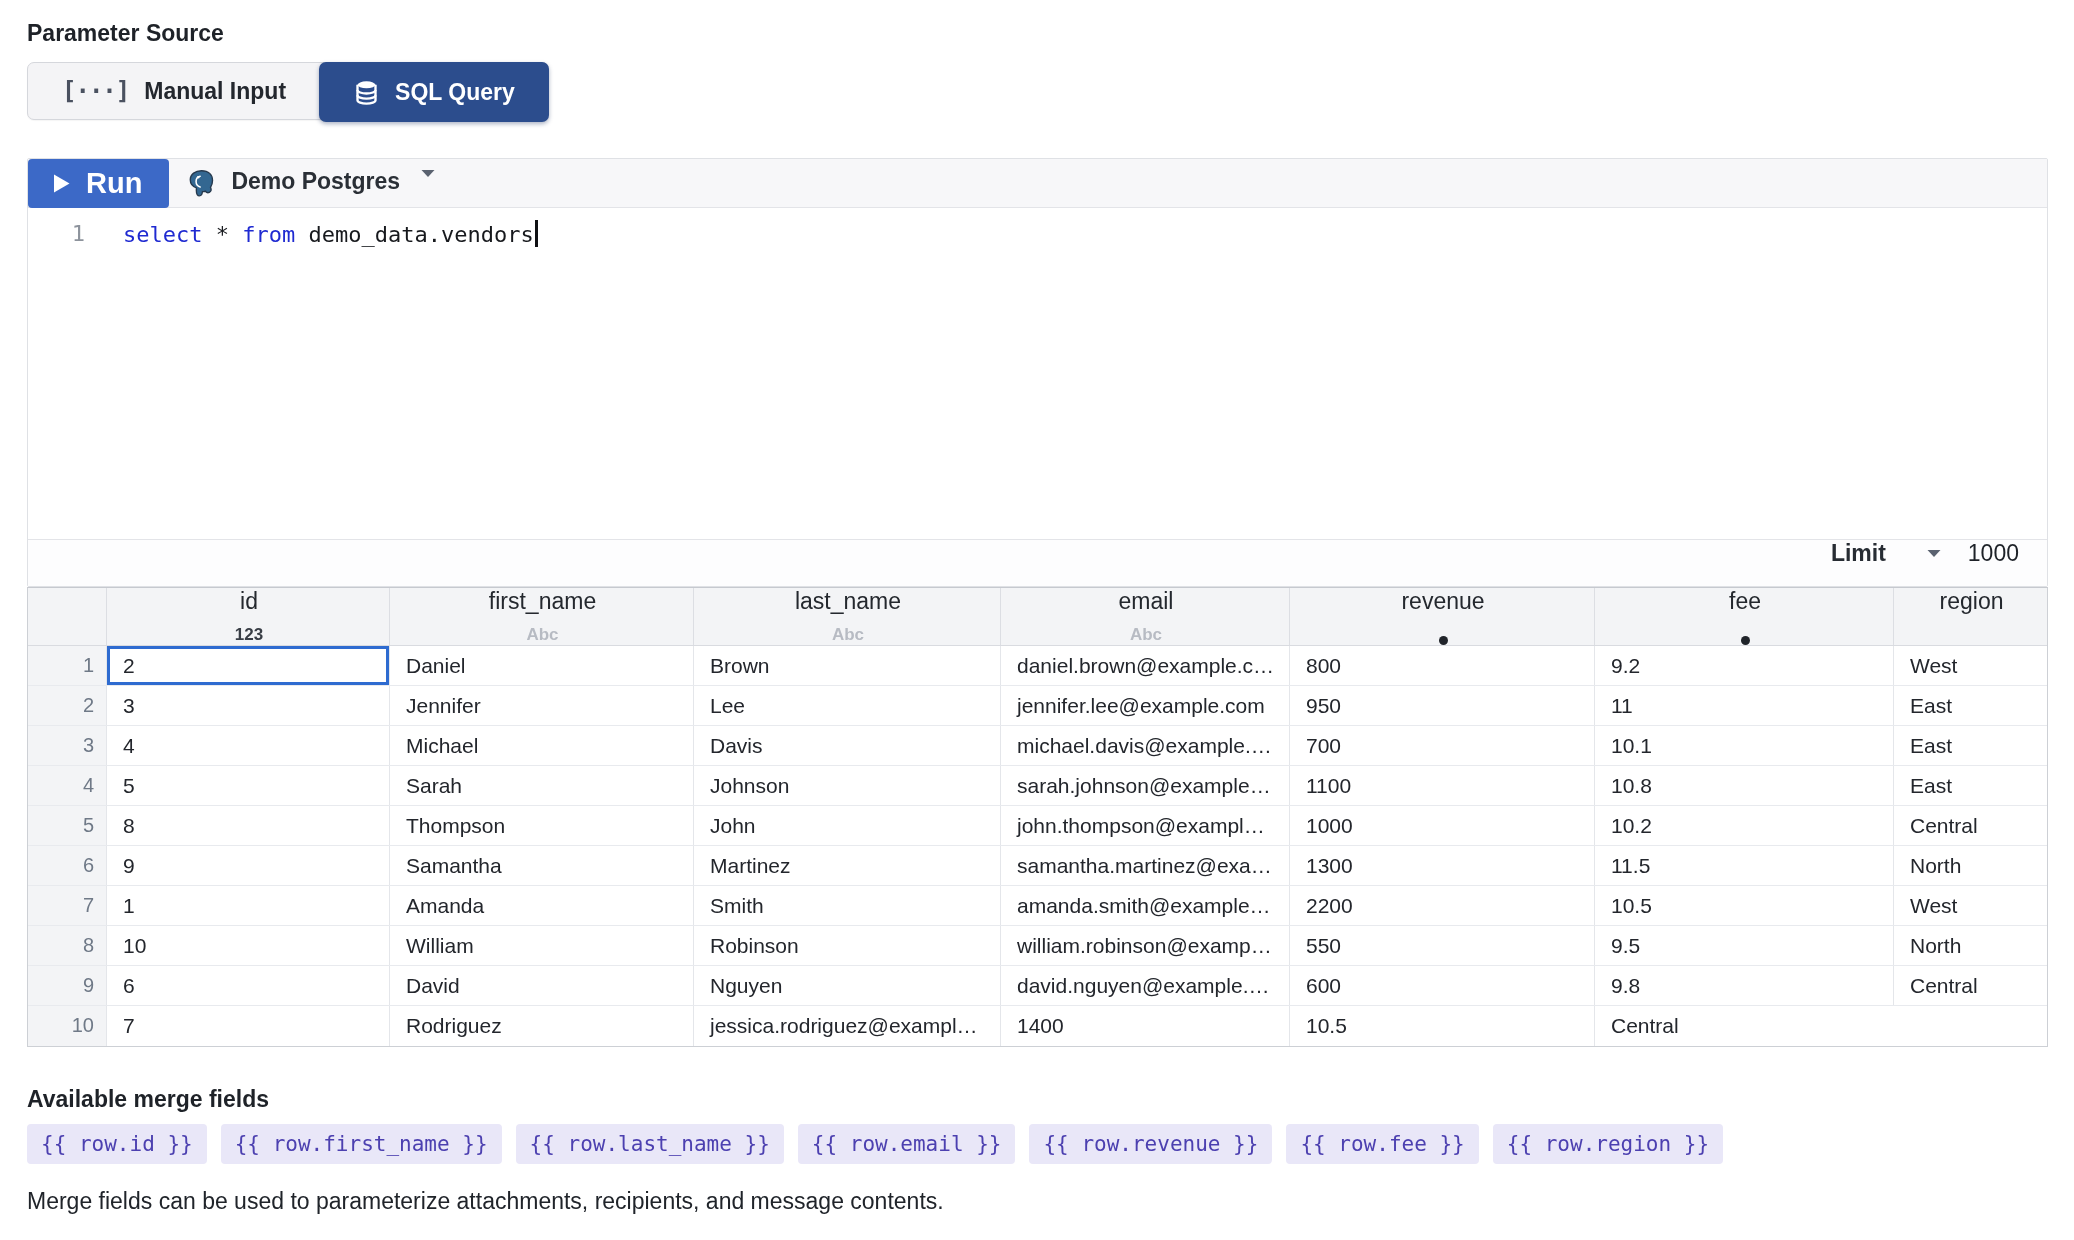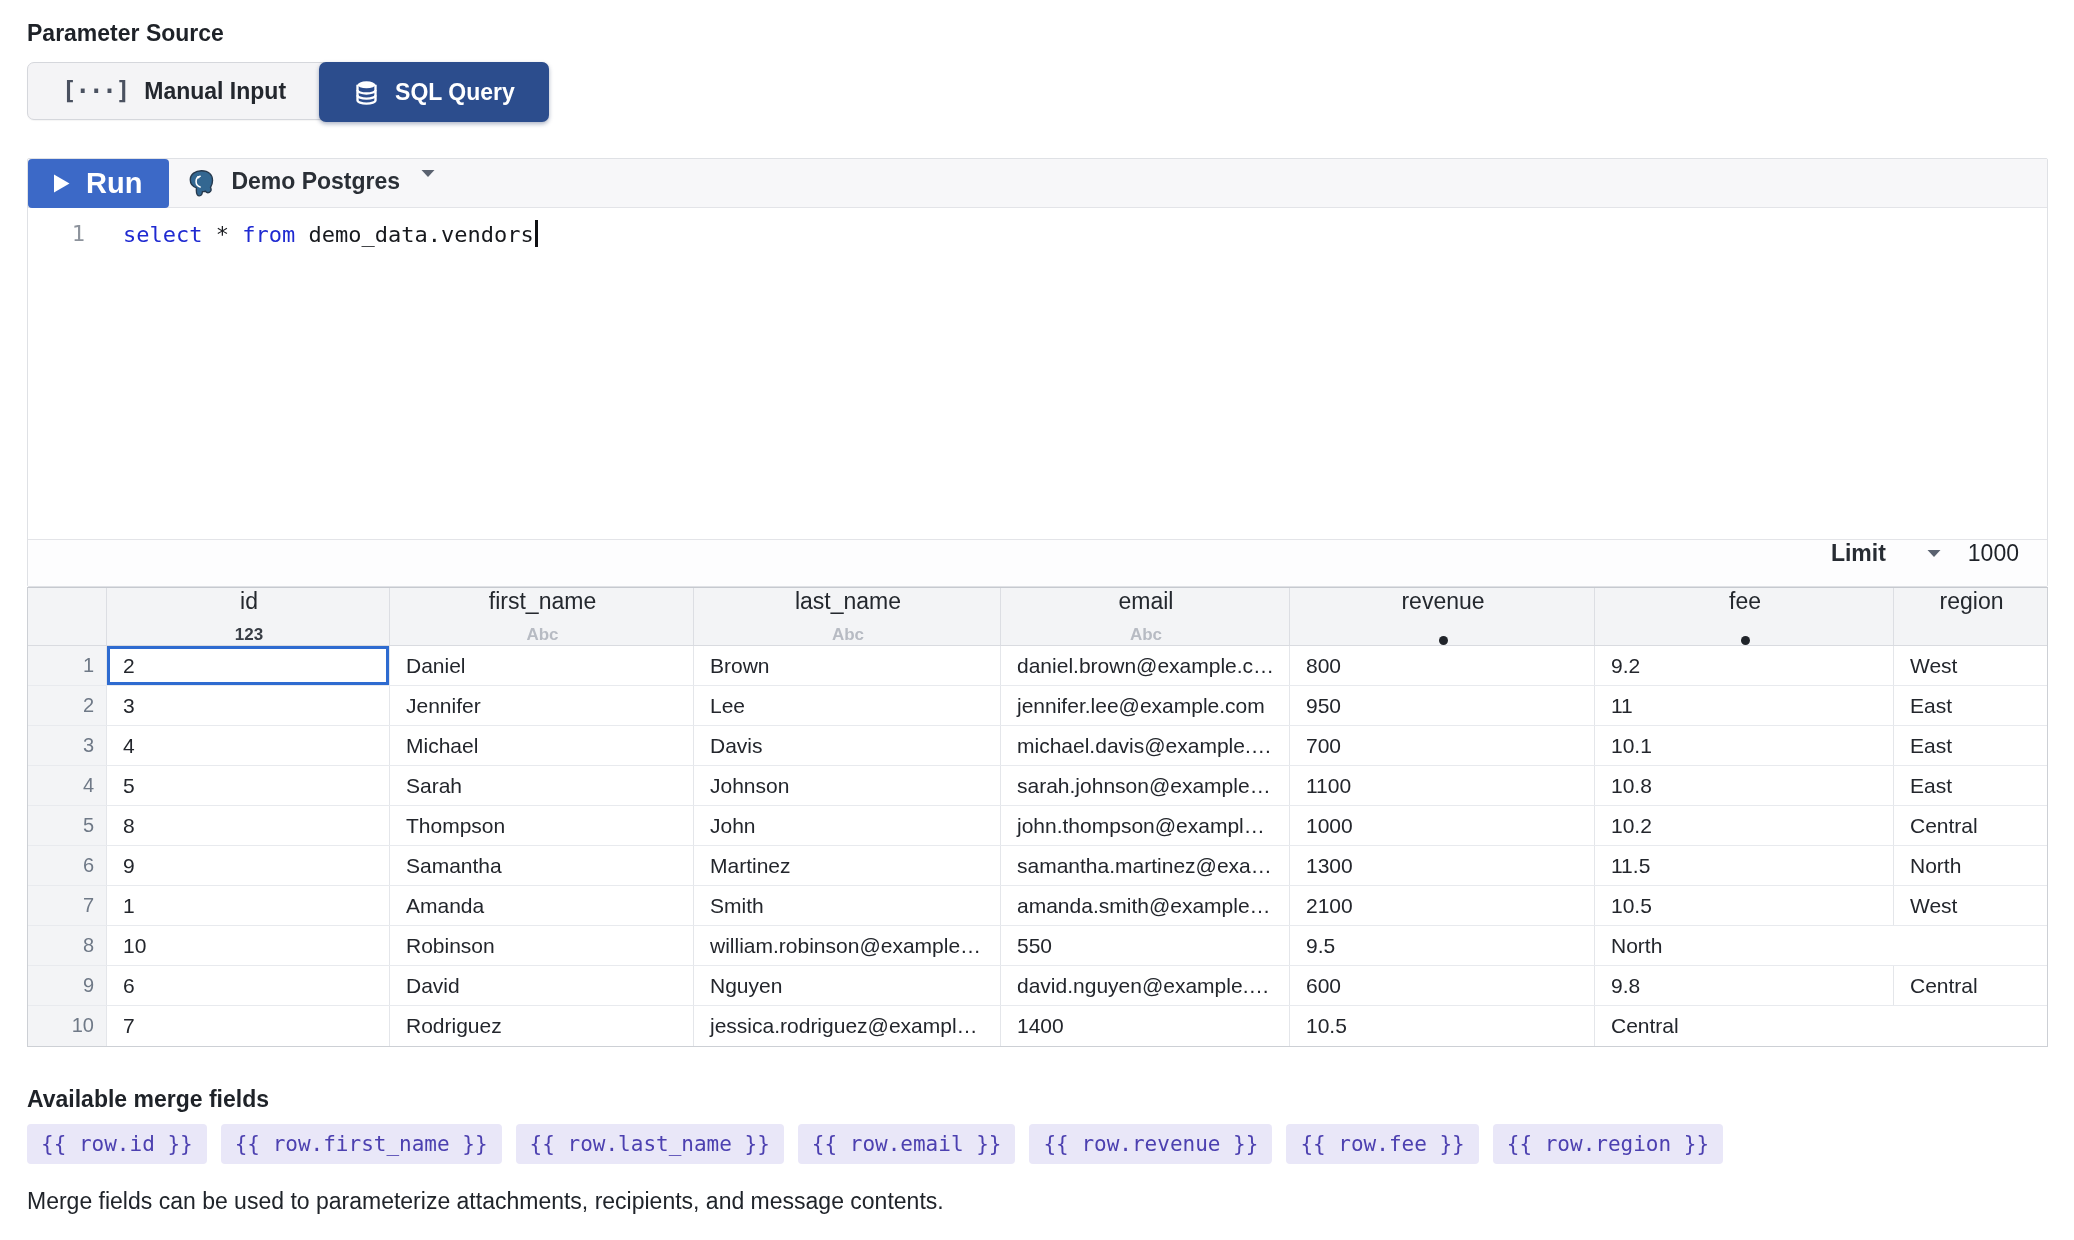--- a/index.html
+++ b/index.html
@@ -230,27 +230,28 @@
           <div class="tcell">1300</div>
           <div class="tcell">11.5</div>
           <div class="tcell">North</div>
         </div>
         <div class="trow">
           <div class="tcell rownum">7</div>
           <div class="tcell">1</div>
           <div class="tcell">Amanda</div>
           <div class="tcell">Smith</div>
           <div class="tcell">amanda.smith@example.com</div>
-          <div class="tcell">2100</div>
+          <div class="tcell">2200</div>
           <div class="tcell">10.5</div>
           <div class="tcell">West</div>
         </div>
         <div class="trow">
           <div class="tcell rownum">8</div>
           <div class="tcell">10</div>
+          <div class="tcell">William</div>
           <div class="tcell">Robinson</div>
           <div class="tcell">william.robinson@example.com</div>
           <div class="tcell">550</div>
           <div class="tcell">9.5</div>
           <div class="tcell">North</div>
         </div>
         <div class="trow">
           <div class="tcell rownum">9</div>
           <div class="tcell">6</div>
           <div class="tcell">David</div>

